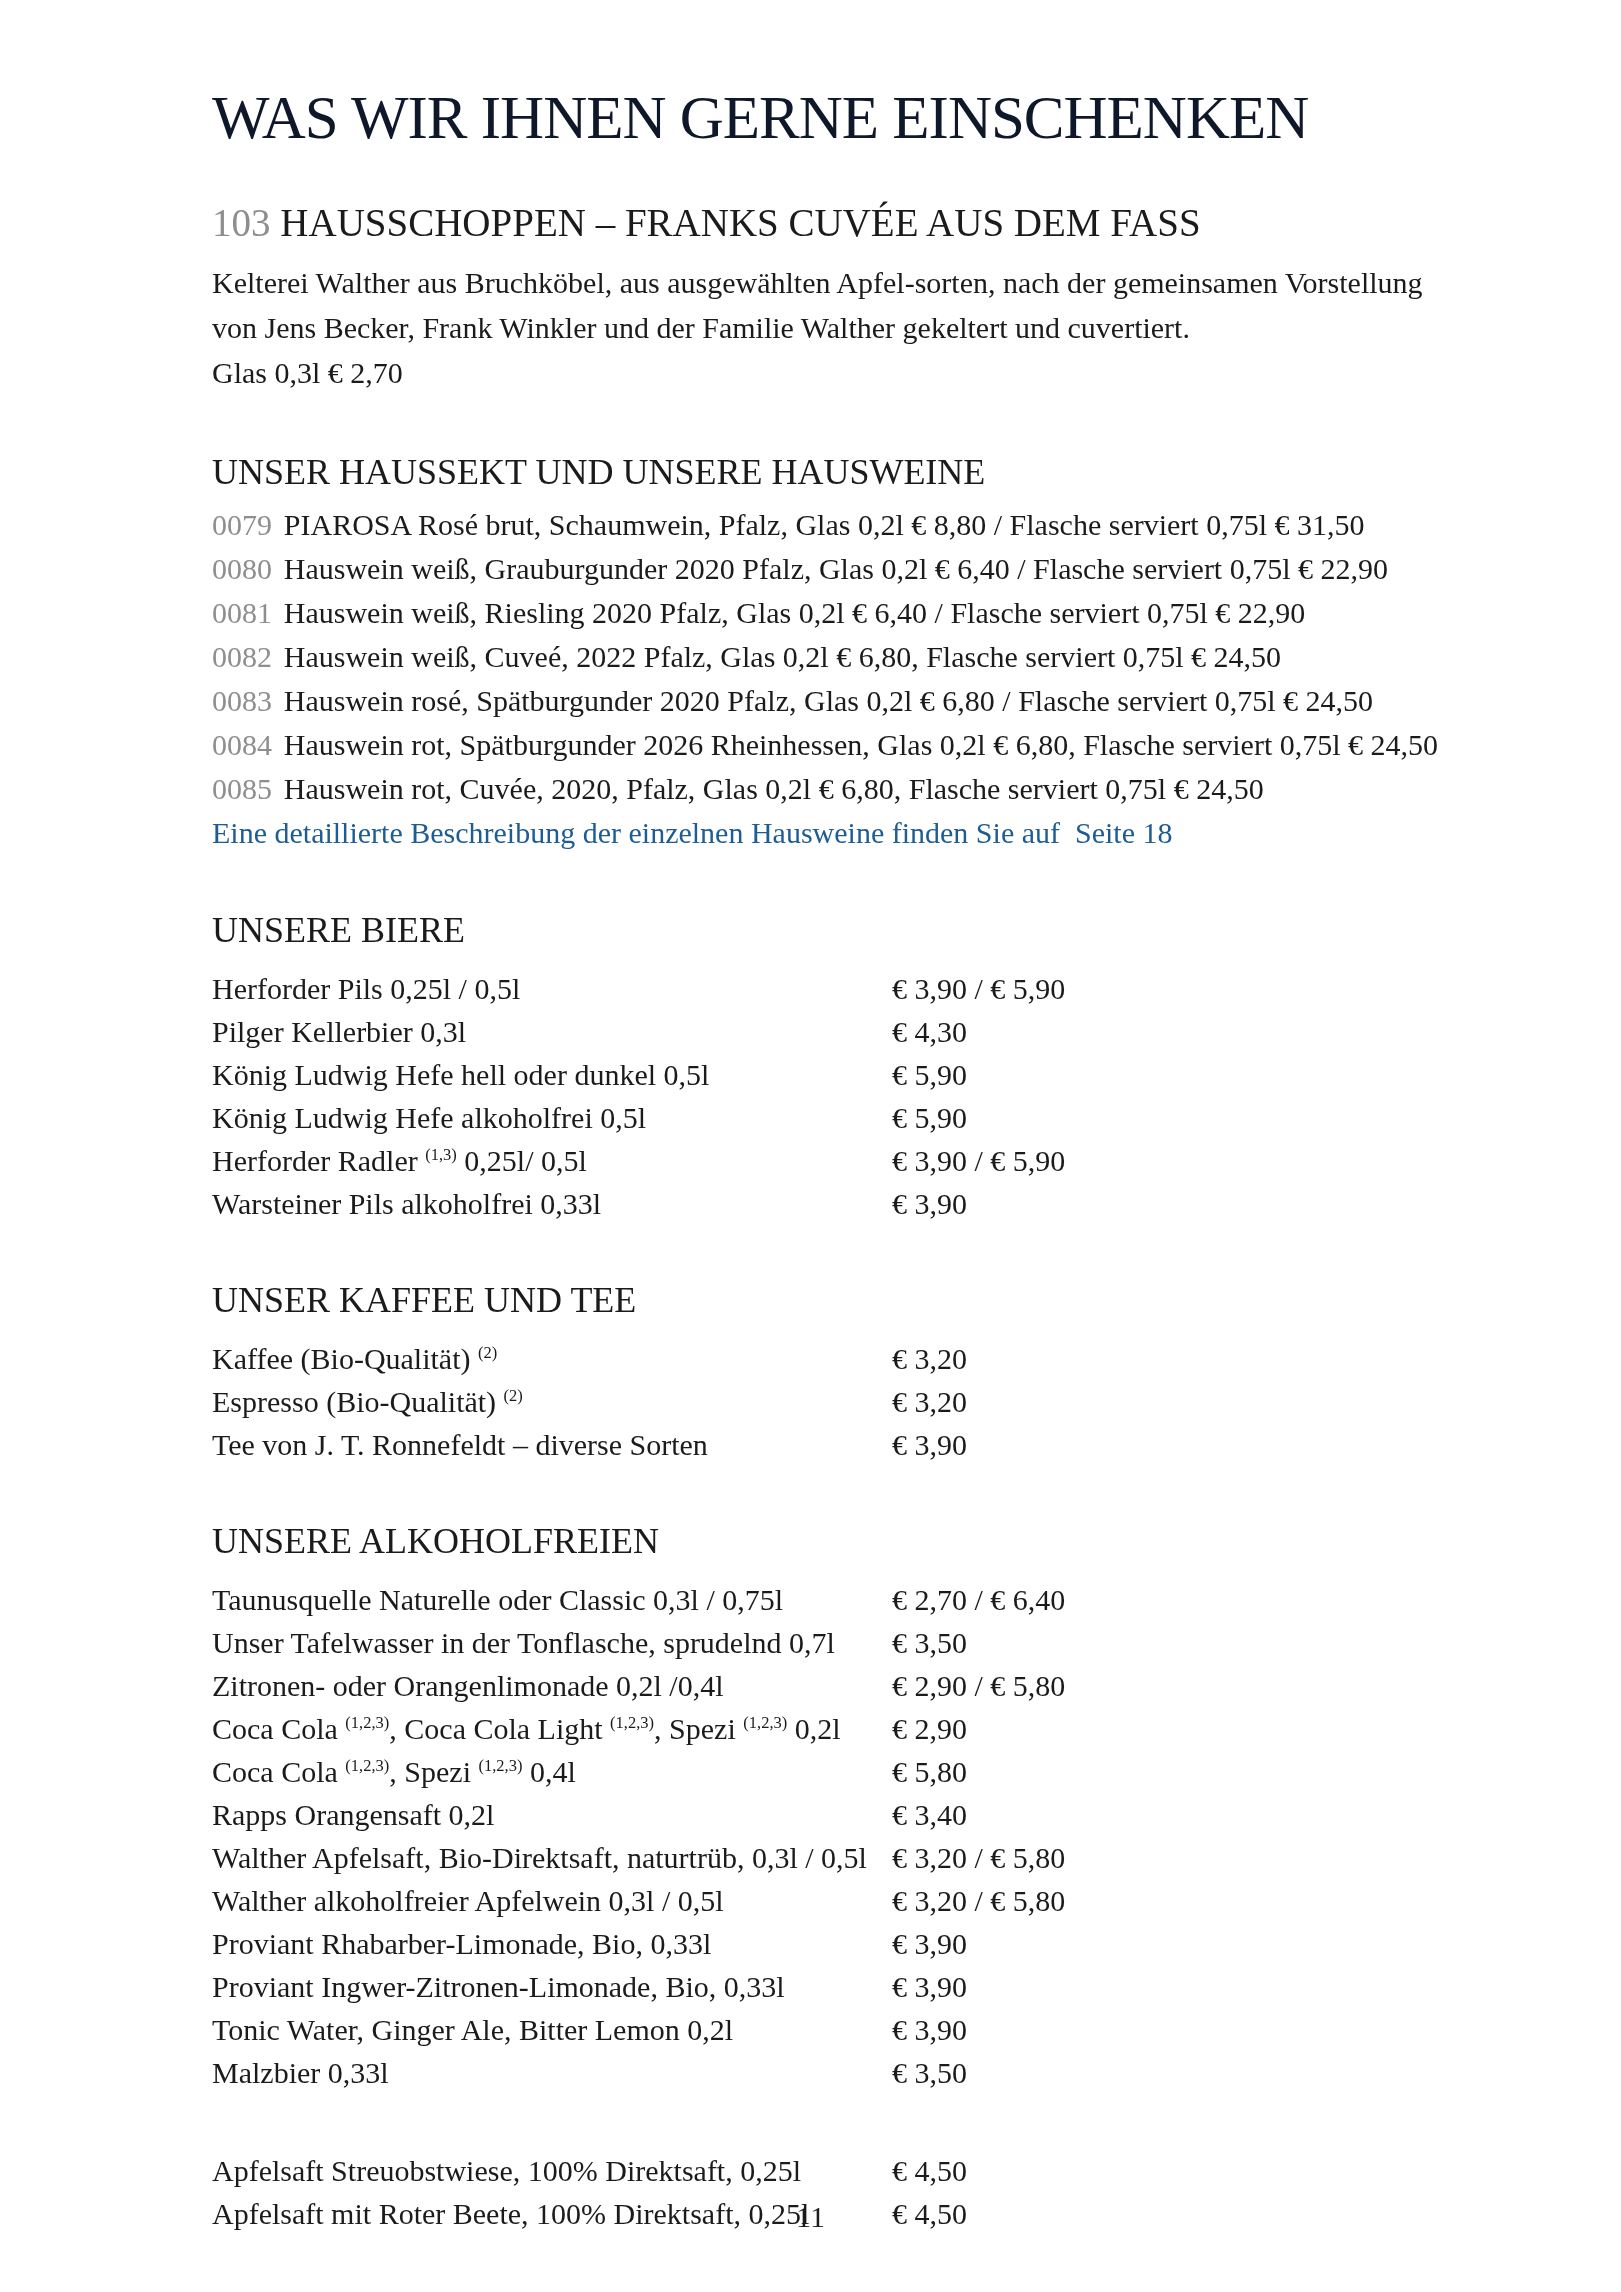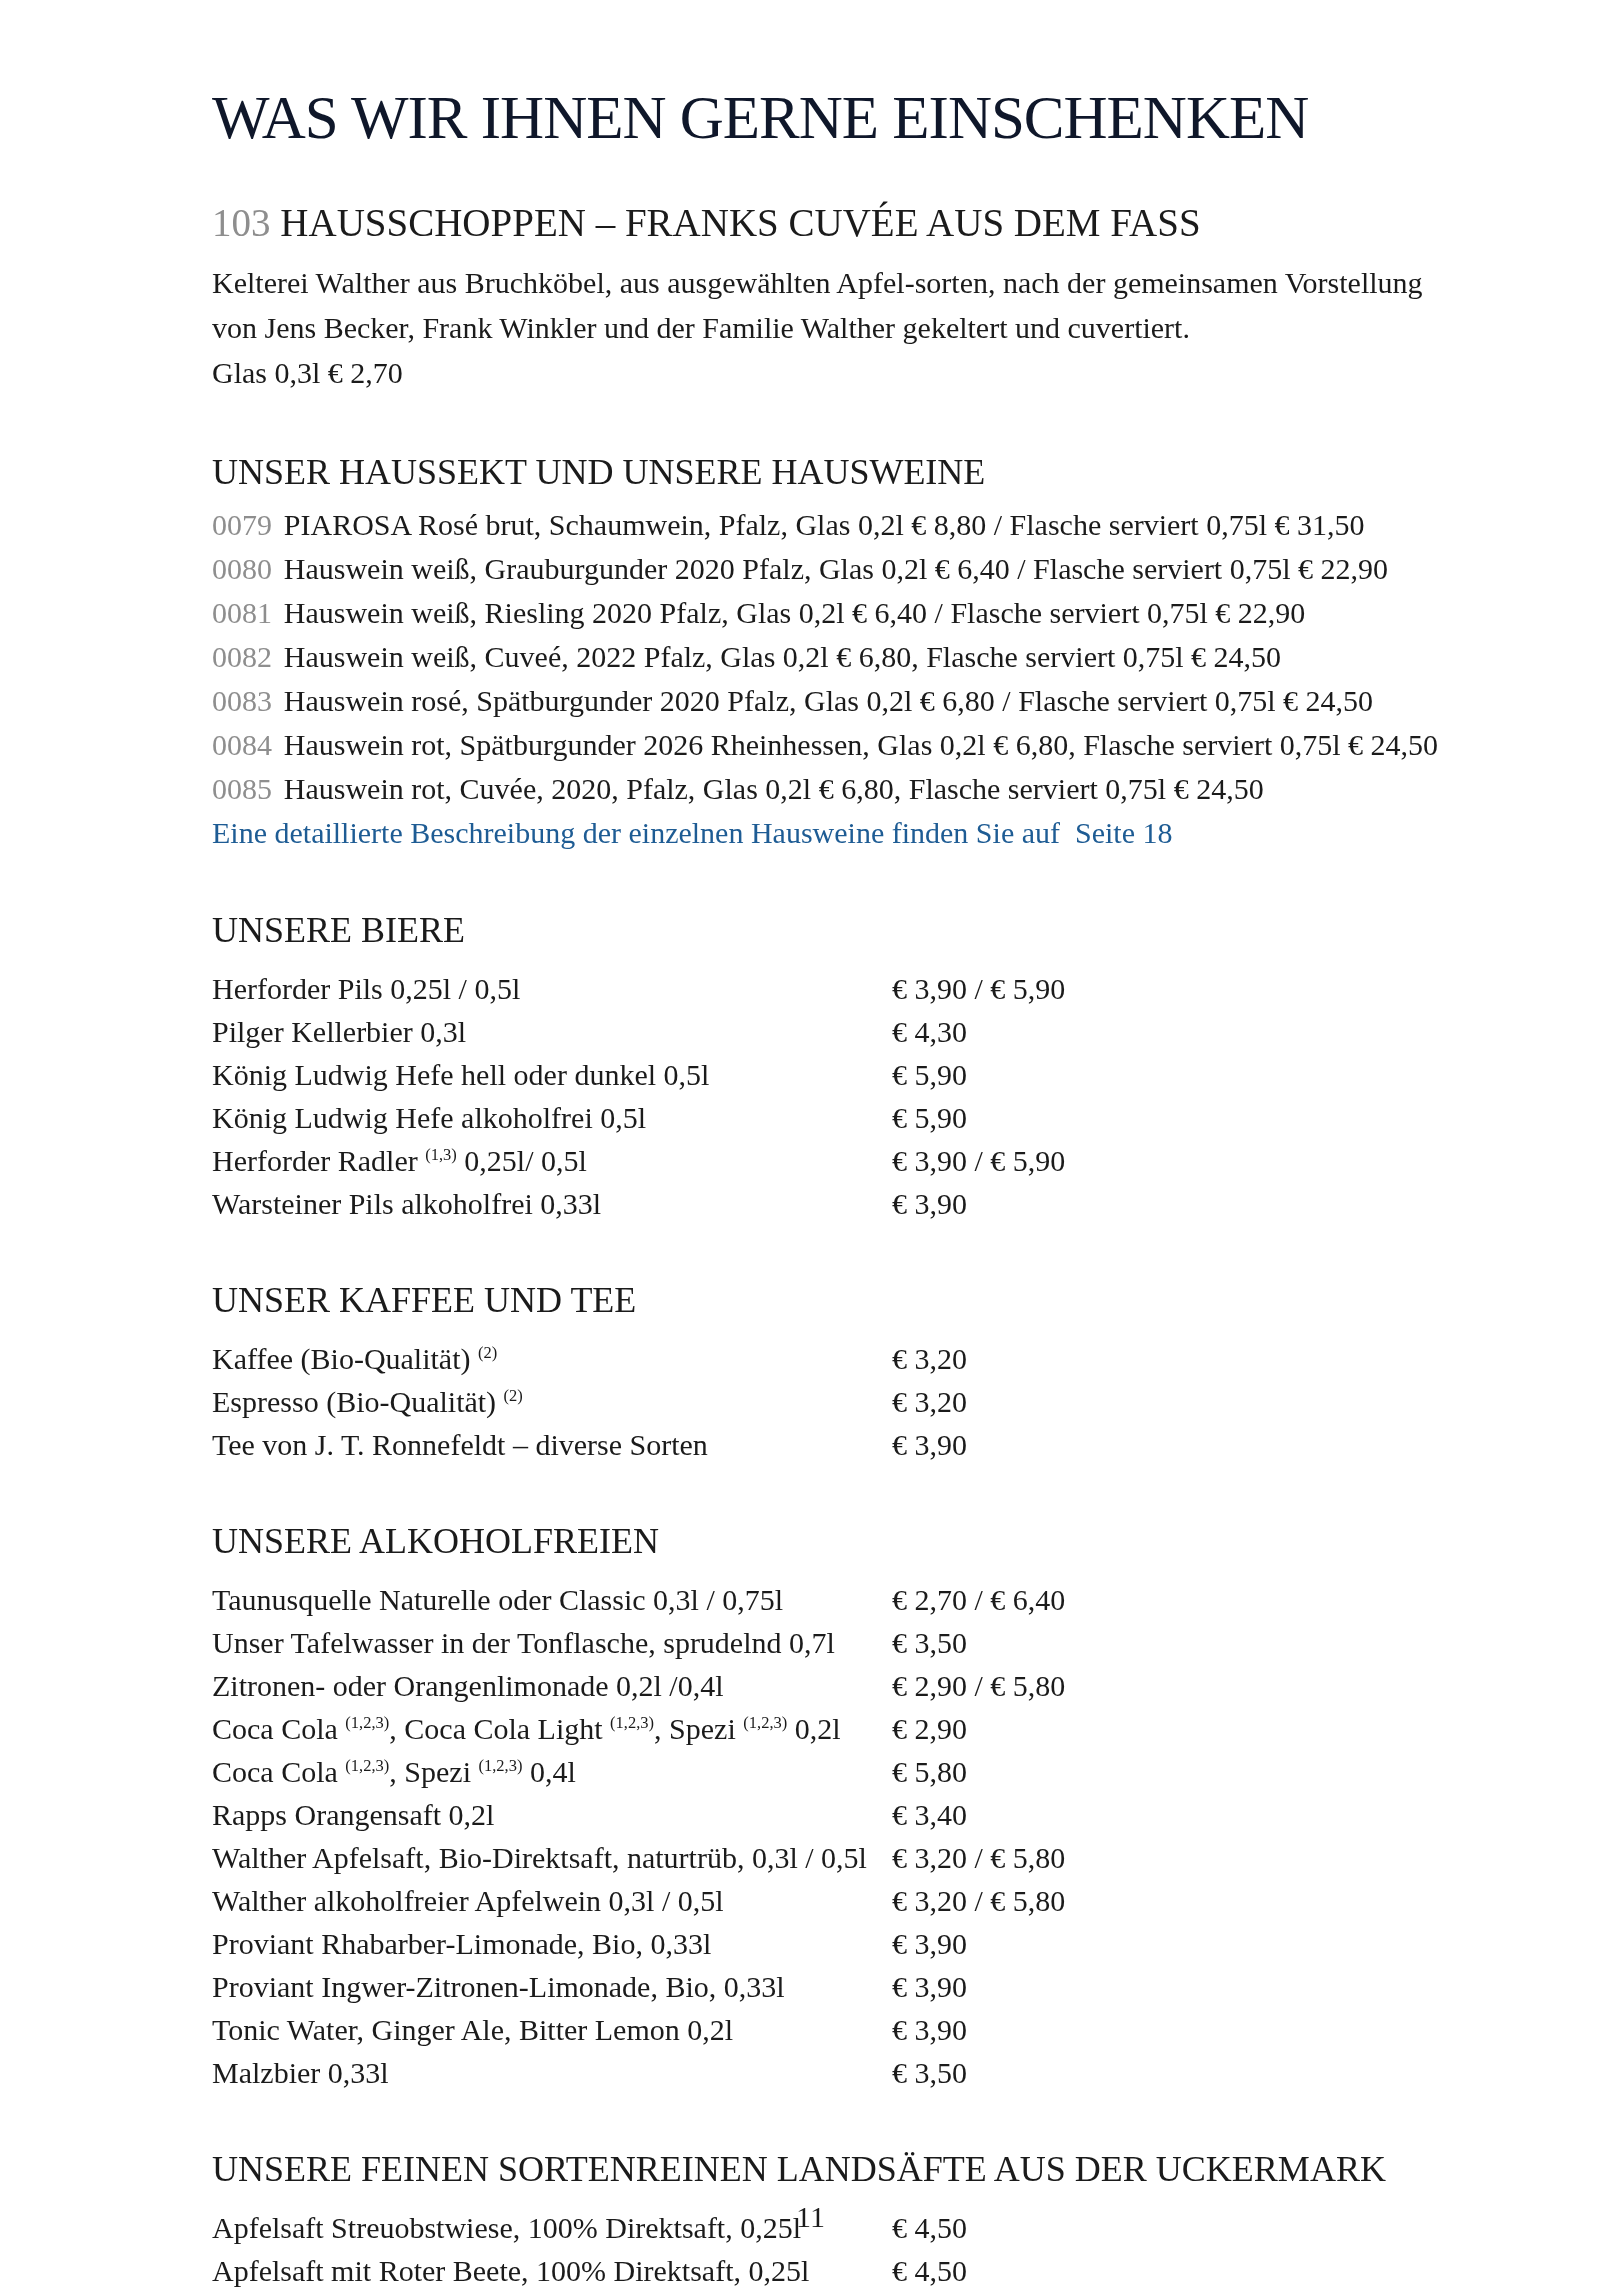--- a/index.html
+++ b/index.html
@@ -172,21 +172,20 @@
           <div class="item-row">
             <span class="item-name">Tonic Water, Ginger Ale, Bitter Lemon 0,2l</span>
             <span class="item-price">€ 3,90</span>
           </div>
           <div class="item-row">
             <span class="item-name">Malzbier 0,33l</span>
             <span class="item-price">€ 3,50</span>
           </div>
         </section>
         <section class="psection">
-          <h2 class="h2">UNSERE FEINEN SORTENREINEN LANDSÄFTE AUS DER UCKERMARK</h2>
           <div class="item-row">
             <span class="item-name">Apfelsaft Streuobstwiese, 100% Direktsaft, 0,25l</span>
             <span class="item-price">€ 4,50</span>
           </div>
           <div class="item-row">
             <span class="item-name">Apfelsaft mit Roter Beete, 100% Direktsaft, 0,25l</span>
             <span class="item-price">€ 4,50</span>
           </div>
         </section>
       </div>

